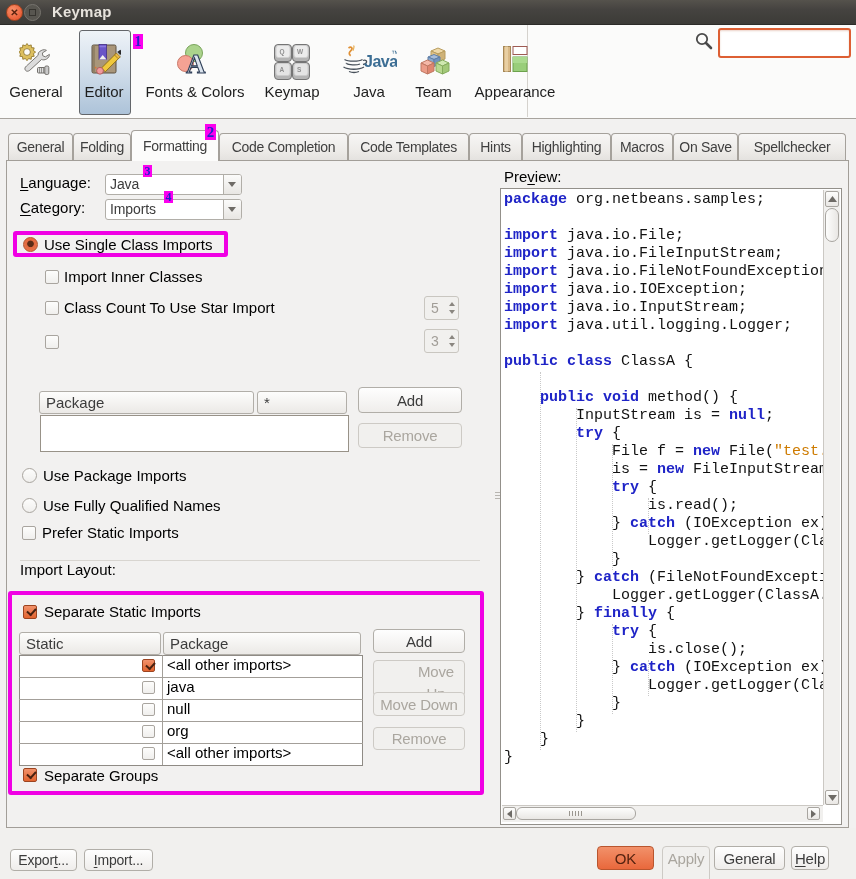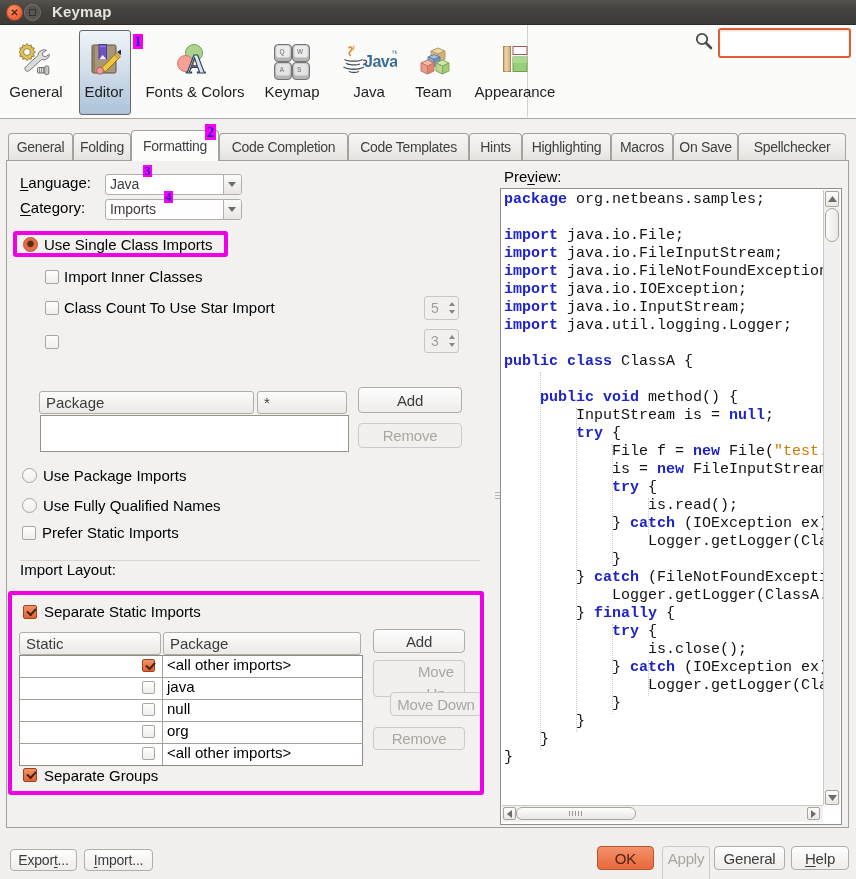--- a/index.html
+++ b/index.html
@@ -249,21 +249,21 @@
     <div class="cb" style="left:135px;top:542px;width:13px;height:13px;"></div>
     <div class="cb" style="left:135px;top:564px;width:13px;height:13px;"></div>
     <div class="cb" style="left:135px;top:586px;width:13px;height:13px;"></div>
     <div class="lab" style="left:160px;top:496px;">&lt;all other imports&gt;</div>
     <div class="lab" style="left:160px;top:518px;">java</div>
     <div class="lab" style="left:160px;top:540px;">null</div>
     <div class="lab" style="left:160px;top:562px;">org</div>
     <div class="lab" style="left:160px;top:584px;">&lt;all other imports&gt;</div>
     <div class="btn" style="left:366px;top:468px;width:92px;height:24px;line-height:23px;">Add</div>
     <div class="btn dis" style="left:366px;top:499px;width:92px;height:37px;line-height:22px;padding-left:34px;">Move Up</div>
-    <div class="btn dis" style="left:366px;top:531px;width:92px;height:24px;line-height:23px;margin-left:17px;">Move Down</div>
+    <div class="btn dis" style="left:366px;top:531px;width:92px;height:24px;line-height:23px;">Move Down</div>
     <div class="btn dis" style="left:366px;top:566px;width:92px;height:23px;line-height:22px;">Remove</div>
     <div class="cb on" style="left:16px;top:607px;"></div>
     <div class="lab" style="left:37px;top:607px;">Separate Groups</div>
     <div class="lab" style="left:497px;top:8px;">Pre<span class="mn">v</span>iew:</div>
     <div style="position:absolute;left:488px;top:331px;width:6px;height:1px;background:#b8b5b0;"></div>
     <div style="position:absolute;left:488px;top:334px;width:6px;height:1px;background:#b8b5b0;"></div>
     <div style="position:absolute;left:488px;top:337px;width:6px;height:1px;background:#b8b5b0;"></div>
     <div id="prevpane">
       <div id="code">
         <div style="position:absolute;left:39px;top:183px;width:1px;height:378px;border-left:1px dotted #c9c9c9;"></div>
@@ -327,20 +327,20 @@
           <path d="M0 0l5 4-5 4z" fill="#6e6b66"></path>
         </svg>
     </div>
   </div>
   <div id="bottombar"></div>
   <div class="btn" style="left:10px;top:849px;width:67px;height:22px;line-height:21px;font-size:14px;z-index:10;">Expor<span class="mn">t</span>...</div>
   <div class="btn" style="left:84px;top:849px;width:69px;height:22px;line-height:21px;font-size:14px;z-index:10;"><span class="mn">I</span>mport...</div>
   <div class="btn" style="left:597px;top:846px;width:57px;height:24px;line-height:23px;z-index:10;background:linear-gradient(180deg,#f2916a,#e9683c);border:1px solid #b9552e;color:#55220f;">OK</div>
   <div class="btn dis" style="left:662px;top:846px;width:48px;height:39px;line-height:23px;z-index:10;">Apply</div>
   <div class="btn" style="left:714px;top:846px;width:71px;height:24px;line-height:23px;z-index:10;">General</div>
-  <div class="btn" style="left:791px;top:846px;width:58px;height:24px;line-height:23px;z-index:10;"><span class="mn">H</span>elp</div>
+  <div class="btn" style="left:791px;top:846px;width:38px;height:24px;line-height:23px;z-index:10;"><span class="mn">H</span>elp</div>
   <div class="ann" style="left:13px;top:231px;width:215px;height:26px;box-sizing:border-box;"></div>
   <div class="ann" style="left:8px;top:591px;width:476px;height:204px;box-sizing:border-box;"></div>
   <div class="mark" style="left:133px;top:34px;width:10px;height:15px;line-height:15px;font-size:14px;">1</div>
   <div class="mark" style="left:205px;top:124px;width:11px;height:16px;line-height:16px;font-size:15px;">2</div>
   <div class="mark" style="left:143px;top:165px;width:9px;height:12px;line-height:12px;font-size:12px;">3</div>
   <div class="mark" style="left:164px;top:191px;width:9px;height:12px;line-height:12px;font-size:12px;">4</div>
 </div>
 
 </body></html>

